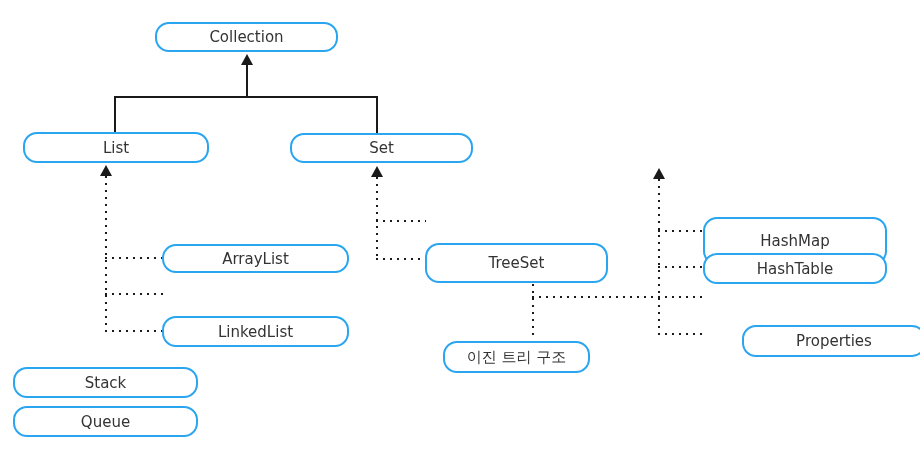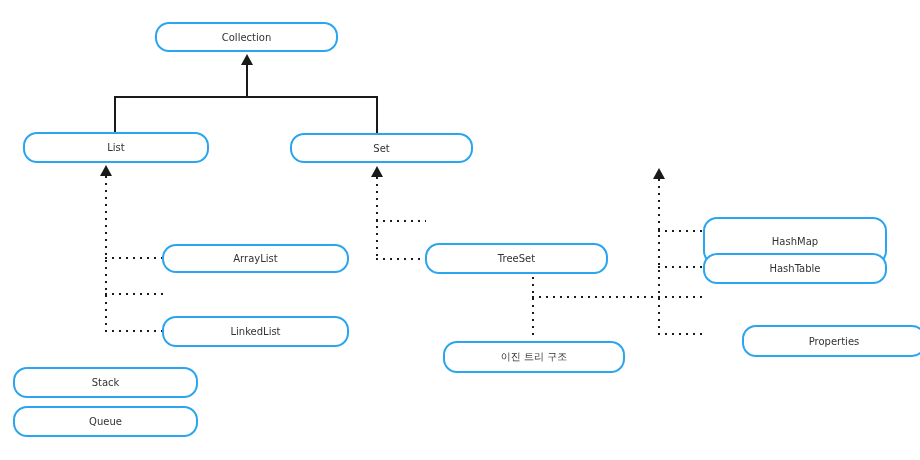--- a/index.html
+++ b/index.html
@@ -19,21 +19,21 @@
     overflow: hidden;
   }
   .node {
     position: absolute;
     border: 2px solid var(--accent);
     border-radius: 14px;
     background: var(--bg);
     display: flex;
     align-items: center;
     justify-content: center;
-    font-size: 10px;
+    font-size: 15px;
     color: var(--text);
     white-space: nowrap;
     z-index: 2;
   }
   .hsolid { position: absolute; height: 2px; background: var(--line); z-index: 1; }
   .vsolid { position: absolute; width: 2px; background: var(--line); z-index: 1; }
   .hdot {
     position: absolute; height: 2px; z-index: 1;
     background-image: repeating-linear-gradient(to right, var(--line) 0 2px, transparent 2px 7px);
   }
@@ -76,27 +76,27 @@
   <div class="hdot" style="left:658px;top:266px;width:46px;"></div>
   <div class="hdot" style="left:658px;top:333px;width:46px;"></div>
 
   <div class="vdot" style="left:532px;top:277px;height:62px;"></div>
   <div class="hdot" style="left:532px;top:296px;width:172px;"></div>
 
   <div class="node" style="left:155px;top:22px;width:183px;height:30px;">Collection</div>
   <div class="node" style="left:23px;top:132px;width:186px;height:31px;">List</div>
   <div class="node" style="left:290px;top:133px;width:183px;height:30px;">Set</div>
 
-  <div class="node" style="left:425px;top:243px;width:183px;height:31px;text-align:center;">TreeSet</div>
+  <div class="node" style="left:425px;top:243px;width:183px;height:40px;text-align:center;">TreeSet</div>
 
   <div class="node" style="left:162px;top:244px;width:187px;height:29px;">ArrayList</div>
   <div class="node" style="left:162px;top:316px;width:187px;height:31px;">LinkedList</div>
 
   <div class="node" style="left:13px;top:367px;width:185px;height:31px;">Stack</div>
   <div class="node" style="left:13px;top:406px;width:185px;height:31px;">Queue</div>
 
   <div class="node" style="left:703px;top:217px;width:184px;height:48px;">HashMap</div>
   <div class="node" style="left:703px;top:253px;width:184px;height:31px;">HashTable</div>
   <div class="node" style="left:703px;top:325px;width:184px;height:32px;margin-left:39px;">Properties</div>
 
-  <div class="node" style="left:443px;top:341px;width:182px;height:32px;">이진 트리 구조</div>
+  <div class="node" style="left:443px;top:341px;width:147px;height:32px;">이진 트리 구조</div>
 
 </div>
 
 </body></html>

